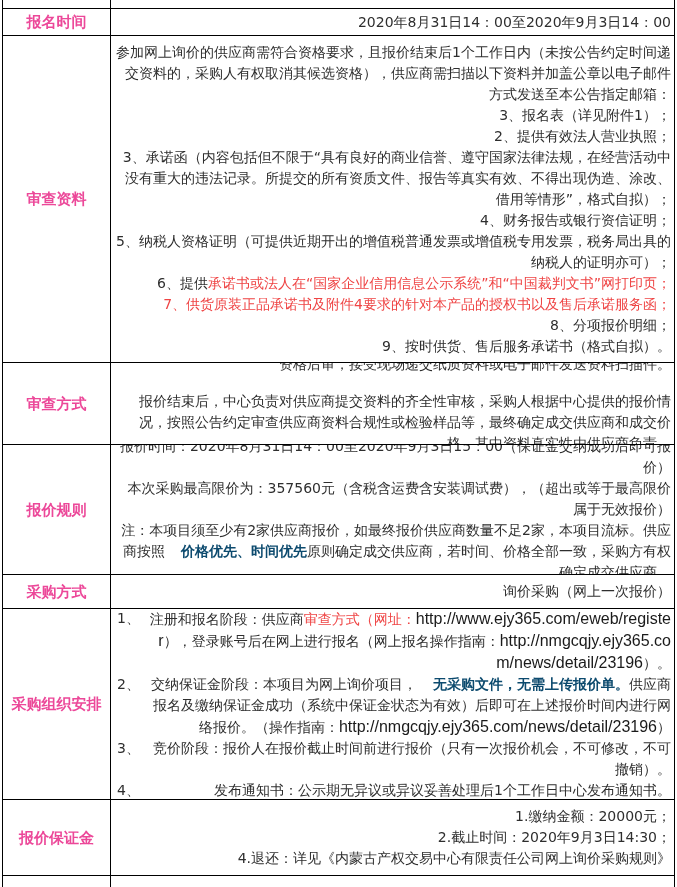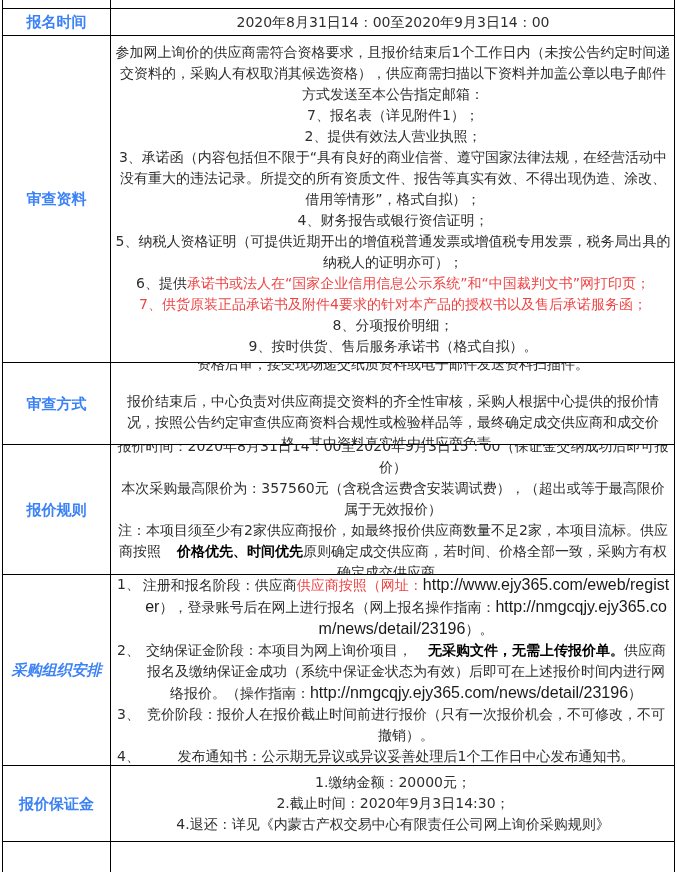--- a/index.html
+++ b/index.html
@@ -15,33 +15,33 @@
     border:1px solid #000000; padding:0; vertical-align:middle;
   }
   tr.first-row th, tr.first-row td { border-top:none; }
   tr.last-row th, tr.last-row td { border-bottom:none; }
   .label-cell { background:#ffffff; }
   .cell {
     overflow:hidden; display:flex; flex-direction:column; justify-content:center;
   }
   .cell.label {
     align-items:center; text-align:center;
-    font-size:15px; font-weight:bold; color:#3b82f6; line-height:18px;
+    font-size:15px; font-weight:bold; color:#ec4899; line-height:18px;
   }
   .cell.content {
     padding:1px 3px 1px 4px; box-sizing:border-box;
-    font-size:14px; line-height:21px; color:#2e2e2e; text-align:center;
+    font-size:14px; line-height:21px; color:#2e2e2e; text-align:right;
     word-break:break-all;
   }
   .para { position:relative; }
   .para.hang { padding-left:26px; }
   .para .marker { position:absolute; left:2px; top:0; }
   .seg.normal { color:#2e2e2e; }
   .seg.gray { color:#ef4444; }
-  .seg.red { color:#000000; font-weight:bold;margin-left:16px; }
+  .seg.red { color:#0c4a6e; font-weight:bold;margin-left:16px; }
   .seg.url {
     color:#1a1a1a; font-family:"Liberation Sans", sans-serif; font-size:16px;
   }
 </style>
 </head>
 <body>
 
 <div class="page">
   <table class="doc">
     <colgroup>
@@ -67,21 +67,21 @@
             </div>
           </td>
         </tr>
         <tr>
           <th class="label-cell">
             <div class="cell label" style="height: 326px;">审查资料</div>
           </th>
           <td>
             <div class="cell content" style="height: 326px;">
               <div class="para"><span class="seg normal">参加网上询价的供应商需符合资格要求，且报价结束后1个工作日内（未按公告约定时间递交资料的，采购人有权取消其候选资格），供应商需扫描以下资料并加盖公章以电子邮件方式发送至本公告指定邮箱：</span></div>
-              <div class="para"><span class="seg normal">7、报名表（详见附件1）；</span></div>
+              <div class="para"><span class="seg normal">3、报名表（详见附件1）；</span></div>
               <div class="para"><span class="seg normal">2、提供有效法人营业执照；</span></div>
               <div class="para"><span class="seg normal">3、承诺函（内容包括但不限于“具有良好的商业信誉、遵守国家法律法规，在经营活动中没有重大的违法记录。所提交的所有资质文件、报告等真实有效、不得出现伪造、涂改、借用等情形”，格式自拟）；</span></div>
               <div class="para"><span class="seg normal">4、财务报告或银行资信证明；</span></div>
               <div class="para"><span class="seg normal">5、纳税人资格证明（可提供近期开出的增值税普通发票或增值税专用发票，税务局出具的纳税人的证明亦可）；</span></div>
               <div class="para"><span class="seg normal">6、提供</span><span class="seg gray">承诺书或法人在“国家企业信用信息公示系统”和“中国裁判文书”网打印页；</span></div>
               <div class="para"><span class="seg gray">7、供货原装正品承诺书及附件4要求的针对本产品的授权书以及售后承诺服务函；</span></div>
               <div class="para"><span class="seg normal">8、分项报价明细；</span></div>
               <div class="para"><span class="seg normal">9、按时供货、售后服务承诺书（格式自拟）。</span></div>
             </div>
           </td>
@@ -104,25 +104,35 @@
           <td>
             <div class="cell content" style="height: 129px;">
               <div class="para"><span class="seg normal">报价时间：2020年8月31日14：00至2020年9月3日15：00（保证金交纳成功后即可报价）</span></div>
               <div class="para"><span class="seg normal">本次采购最高限价为：357560元（含税含运费含安装调试费），（超出或等于最高限价属于无效报价）</span></div>
               <div class="para"><span class="seg normal">注：本项目须至少有2家供应商报价，如最终报价供应商数量不足2家，本项目流标。供应商按照</span><span class="seg red">价格优先、时间优先</span><span class="seg normal">原则确定成交供应商，若时间、价格全部一致，采购方有权确定成交供应商。</span></div>
             </div>
           </td>
         </tr>
         <tr>
           <th class="label-cell">
-            <div class="cell label" style="height: 190px; font-style: italic;">采购组织安排</div>
+            <div class="cell label" style="height: 33px;">采购方式</div>
+          </th>
+          <td>
+            <div class="cell content" style="height: 33px;">
+              <div class="para"><span class="seg normal">询价采购（网上一次报价）</span></div>
+            </div>
+          </td>
+        </tr>
+        <tr>
+          <th class="label-cell">
+            <div class="cell label" style="height: 190px;">采购组织安排</div>
           </th>
           <td>
             <div class="cell content" style="height: 190px;">
-              <div class="para hang"><span class="marker">1、</span><span class="seg normal">注册和报名阶段：供应商</span><span class="seg gray">供应商按照（网址：</span><span class="seg url">http://www.ejy365.com/eweb/register</span><span class="seg normal">），登录账号后在网上进行报名（网上报名操作指南：</span><span class="seg url">http://nmgcqjy.ejy365.com/news/detail/23196</span><span class="seg normal">）。</span></div>
+              <div class="para hang"><span class="marker">1、</span><span class="seg normal">注册和报名阶段：供应商</span><span class="seg gray">审查方式（网址：</span><span class="seg url">http://www.ejy365.com/eweb/register</span><span class="seg normal">），登录账号后在网上进行报名（网上报名操作指南：</span><span class="seg url">http://nmgcqjy.ejy365.com/news/detail/23196</span><span class="seg normal">）。</span></div>
               <div class="para hang"><span class="marker">2、</span><span class="seg normal">交纳保证金阶段：本项目为网上询价项目，</span><span class="seg red">无采购文件，无需上传报价单。</span><span class="seg normal">供应商报名及缴纳保证金成功（系统中保证金状态为有效）后即可在上述报价时间内进行网络报价。（操作指南：</span><span class="seg url">http://nmgcqjy.ejy365.com/news/detail/23196</span><span class="seg normal">）</span></div>
               <div class="para hang"><span class="marker">3、</span><span class="seg normal">竞价阶段：报价人在报价截止时间前进行报价（只有一次报价机会，不可修改，不可撤销）。</span></div>
               <div class="para hang"><span class="marker">4、</span><span class="seg normal">发布通知书：公示期无异议或异议妥善处理后1个工作日中心发布通知书。</span></div>
             </div>
           </td>
         </tr>
         <tr>
           <th class="label-cell">
             <div class="cell label" style="height: 75px;">报价保证金</div>
           </th>

